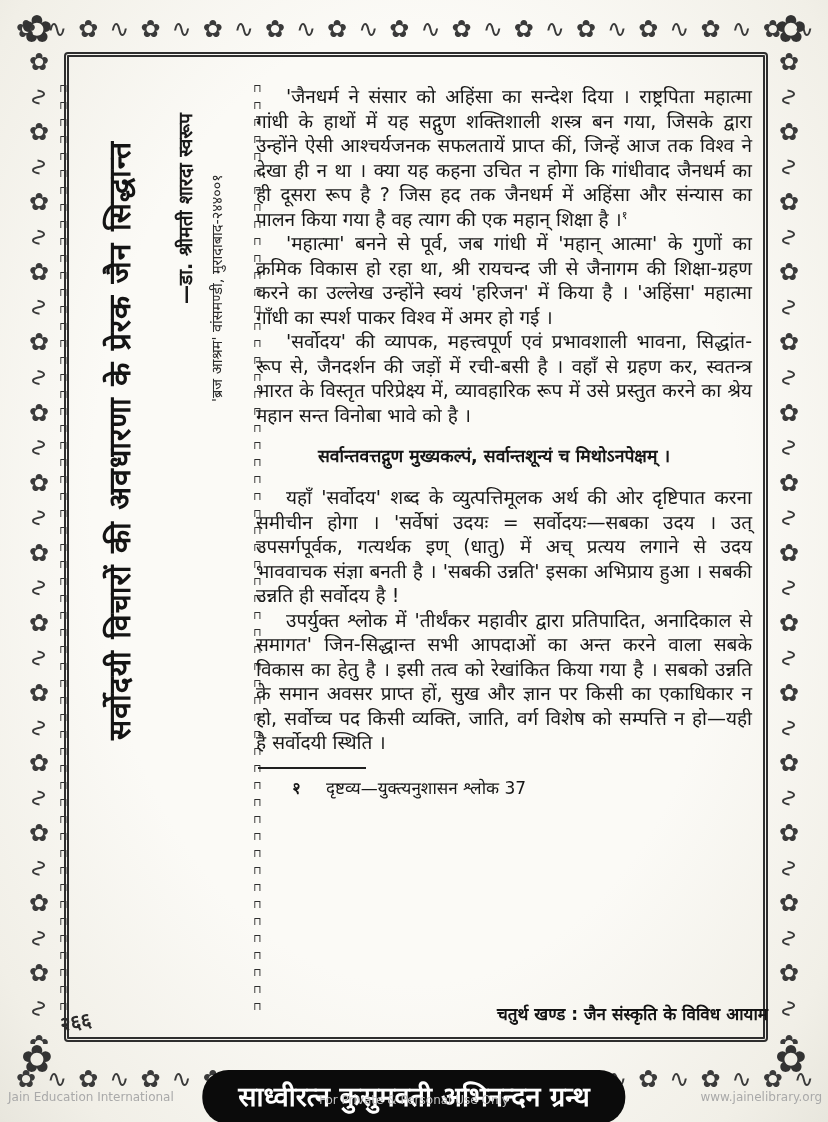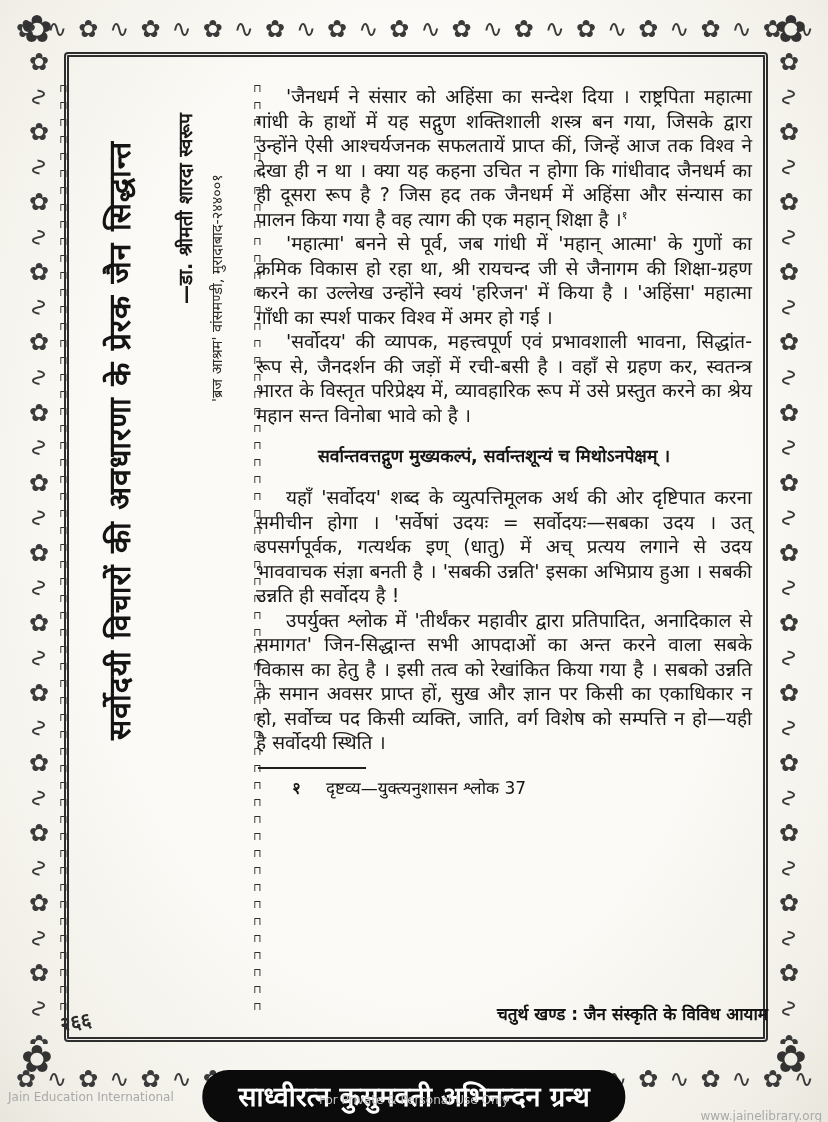--- a/index.html
+++ b/index.html
@@ -67,21 +67,21 @@
   
   .banner{
     position:absolute;left:50%;top:1070px;transform:translateX(-50%);
     background:#0b0b0b;color:#ffffff;border-radius:26px;
     padding:7px 36px 10px;font-size:27px;font-weight:700;white-space:nowrap;z-index:3;
   }
   
   .wm{position:absolute;font-size:12px;color:#a9a9a9;z-index:4;}
   .wm.l{left:8px;top:1090px;}
   .wm.c{left:50%;transform:translateX(-50%);top:1093px;color:#c2c2c2;text-align:center;}
-  .wm.r{right:6px;top:1090px;margin-top:19px;}
+  .wm.r{right:6px;top:1090px;}
 </style>
 </head>
 <body>
 
 <div class="page">
 
   <div class="band h top">✿∿✿∿✿∿✿∿✿∿✿∿✿∿✿∿✿∿✿∿✿∿✿∿✿∿✿∿✿∿✿∿✿∿✿∿✿∿✿</div>
   <div class="band h bottom">✿∿✿∿✿∿✿∿✿∿✿∿✿∿✿∿✿∿✿∿✿∿✿∿✿∿✿∿✿∿✿∿✿∿✿∿✿∿✿</div>
   <div class="band v left">✿∿✿∿✿∿✿∿✿∿✿∿✿∿✿∿✿∿✿∿✿∿✿∿✿∿✿∿✿∿✿∿✿∿✿∿✿∿✿</div>
   <div class="band v right">✿∿✿∿✿∿✿∿✿∿✿∿✿∿✿∿✿∿✿∿✿∿✿∿✿∿✿∿✿∿✿∿✿∿✿∿✿∿✿</div>

